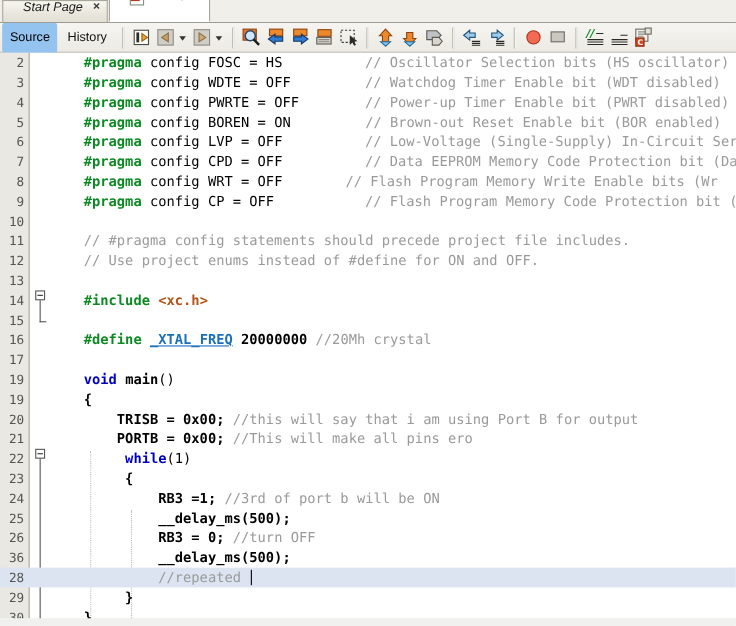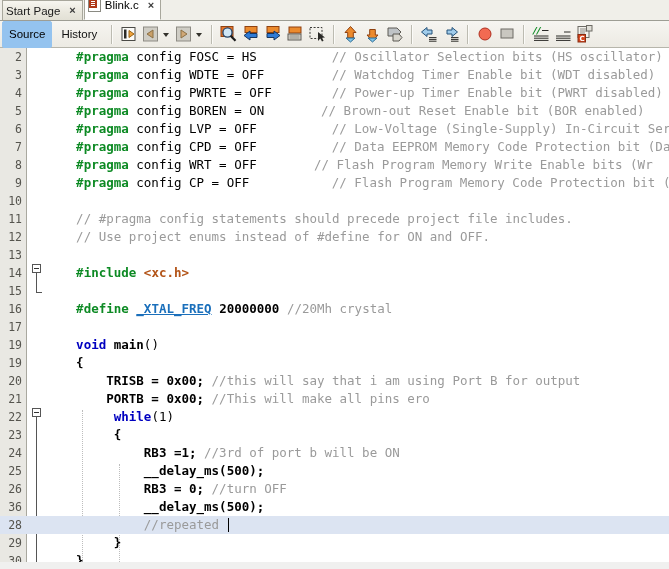--- a/index.html
+++ b/index.html
@@ -17,30 +17,31 @@
     position:relative;height:21px;
     background:#f0efe9;
     border-bottom:1px solid #9d9d94;
     display:flex;align-items:flex-end;
     padding-left:2px;
     box-sizing:border-box;
   }
   .tab{
     position:relative;
     height:20px;
-    display:flex;align-items:center;
-    padding:0 6px 0 3px;
+    display:flex;
+    padding:0 6px 0 18px;
     font-size:11.5px;
     color:#000;
     box-sizing:border-box;
     background:linear-gradient(to bottom,#fdfdfb 0%,#eeece3 60%,#e6e4da 100%);
     border:1px solid #a8a79c;
     border-bottom:none;
     margin-right:1px;
     white-space:nowrap;
+    font-style:italic;
   }
   .tab.inactive{
     background:linear-gradient(to bottom,#f7f6f0 0%,#e9e7dd 60%,#e2e0d5 100%);
     color:#1a1a1a;
   }
   .tab.active{
     background:#ffffff;
     border-top:2px solid #ea8a23;
     padding-top:0;
     z-index:3;
@@ -366,21 +367,21 @@
     <div class="foldbox" style="left:32px;top:360px;"></div>
     <div class="foldline" style="left:36px;top:369px;height:184px;"></div>
 
     <div class="guide" style="left:82px;top:362px;height:198px;"></div>
     <div class="guide" style="left:119px;top:416px;height:126px;"></div>
 
     <div class="code" id="code-lines">
         <div class="row"><div class="ln">2</div><div class="src cmt" style="left: 331.76px;">// Oscillator Selection bits (HS oscillator)</div><div class="src">    <span class="g">#pragma</span> config FOSC = HS</div></div>
         <div class="row"><div class="ln">3</div><div class="src">    <span class="g">#pragma</span> config WDTE = OFF</div><div class="src cmt" style="left: 331.76px;">// Watchdog Timer Enable bit (WDT disabled)</div></div>
         <div class="row"><div class="ln">4</div><div class="src">    <span class="g">#pragma</span> config PWRTE = OFF</div><div class="src cmt" style="left: 331.76px;">// Power-up Timer Enable bit (PWRT disabled)</div></div>
-        <div class="row"><div class="ln">5</div><div class="src">    <span class="g">#pragma</span> config BOREN = ON</div><div class="src cmt" style="left: 321px;">// Brown-out Reset Enable bit (BOR enabled)</div></div>
+        <div class="row"><div class="ln">5</div><div class="src">    <span class="g">#pragma</span> config BOREN = ON</div><div class="src cmt" style="left: 332px;">// Brown-out Reset Enable bit (BOR enabled)</div></div>
         <div class="row"><div class="ln">6</div><div class="src">    <span class="g">#pragma</span> config LVP = OFF</div><div class="src cmt" style="left: 331.76px;">// Low-Voltage (Single-Supply) In-Circuit Ser</div></div>
         <div class="row"><div class="ln">7</div><div class="src">    <span class="g">#pragma</span> config CPD = OFF</div><div class="src cmt" style="left: 331.76px;">// Data EEPROM Memory Code Protection bit (Da</div></div>
         <div class="row"><div class="ln">8</div><div class="src">    <span class="g">#pragma</span> config WRT = OFF</div><div class="src cmt" style="left: 314px;">// Flash Program Memory Write Enable bits (Wr</div></div>
         <div class="row"><div class="ln">9</div><div class="src cmt" style="left: 331.76px;">// Flash Program Memory Code Protection bit (</div><div class="src">    <span class="g">#pragma</span> config CP = OFF</div></div>
         <div class="row"><div class="ln">10</div><div class="src"></div></div>
         <div class="row"><div class="ln">11</div><div class="src">    <span class="cmt">// #pragma config statements should precede project file includes.</span></div></div>
         <div class="row"><div class="ln">12</div><div class="src">    <span class="cmt">// Use project enums instead of #define for ON and OFF.</span></div></div>
         <div class="row"><div class="ln">13</div><div class="src"></div></div>
         <div class="row"><div class="ln">14</div><div class="src">    <span class="g">#include</span> <span class="str">&lt;xc.h&gt;</span></div></div>
         <div class="row"><div class="ln">15</div><div class="src"></div></div>

